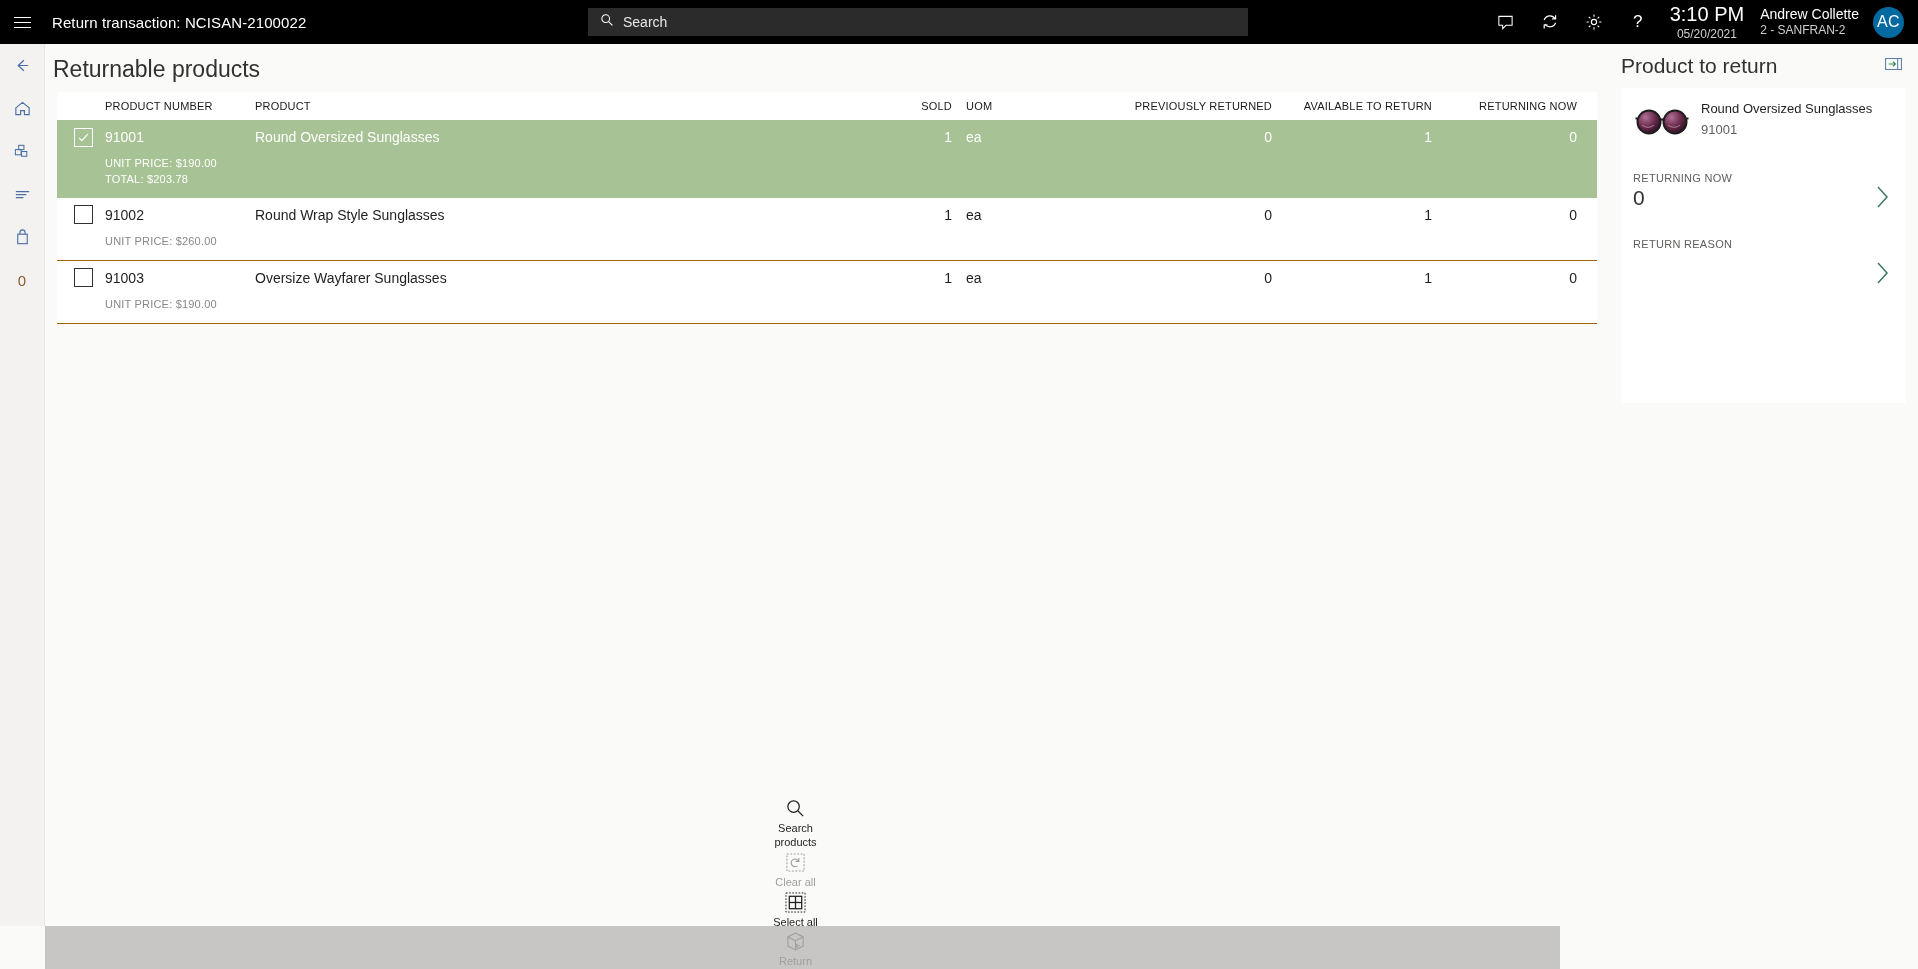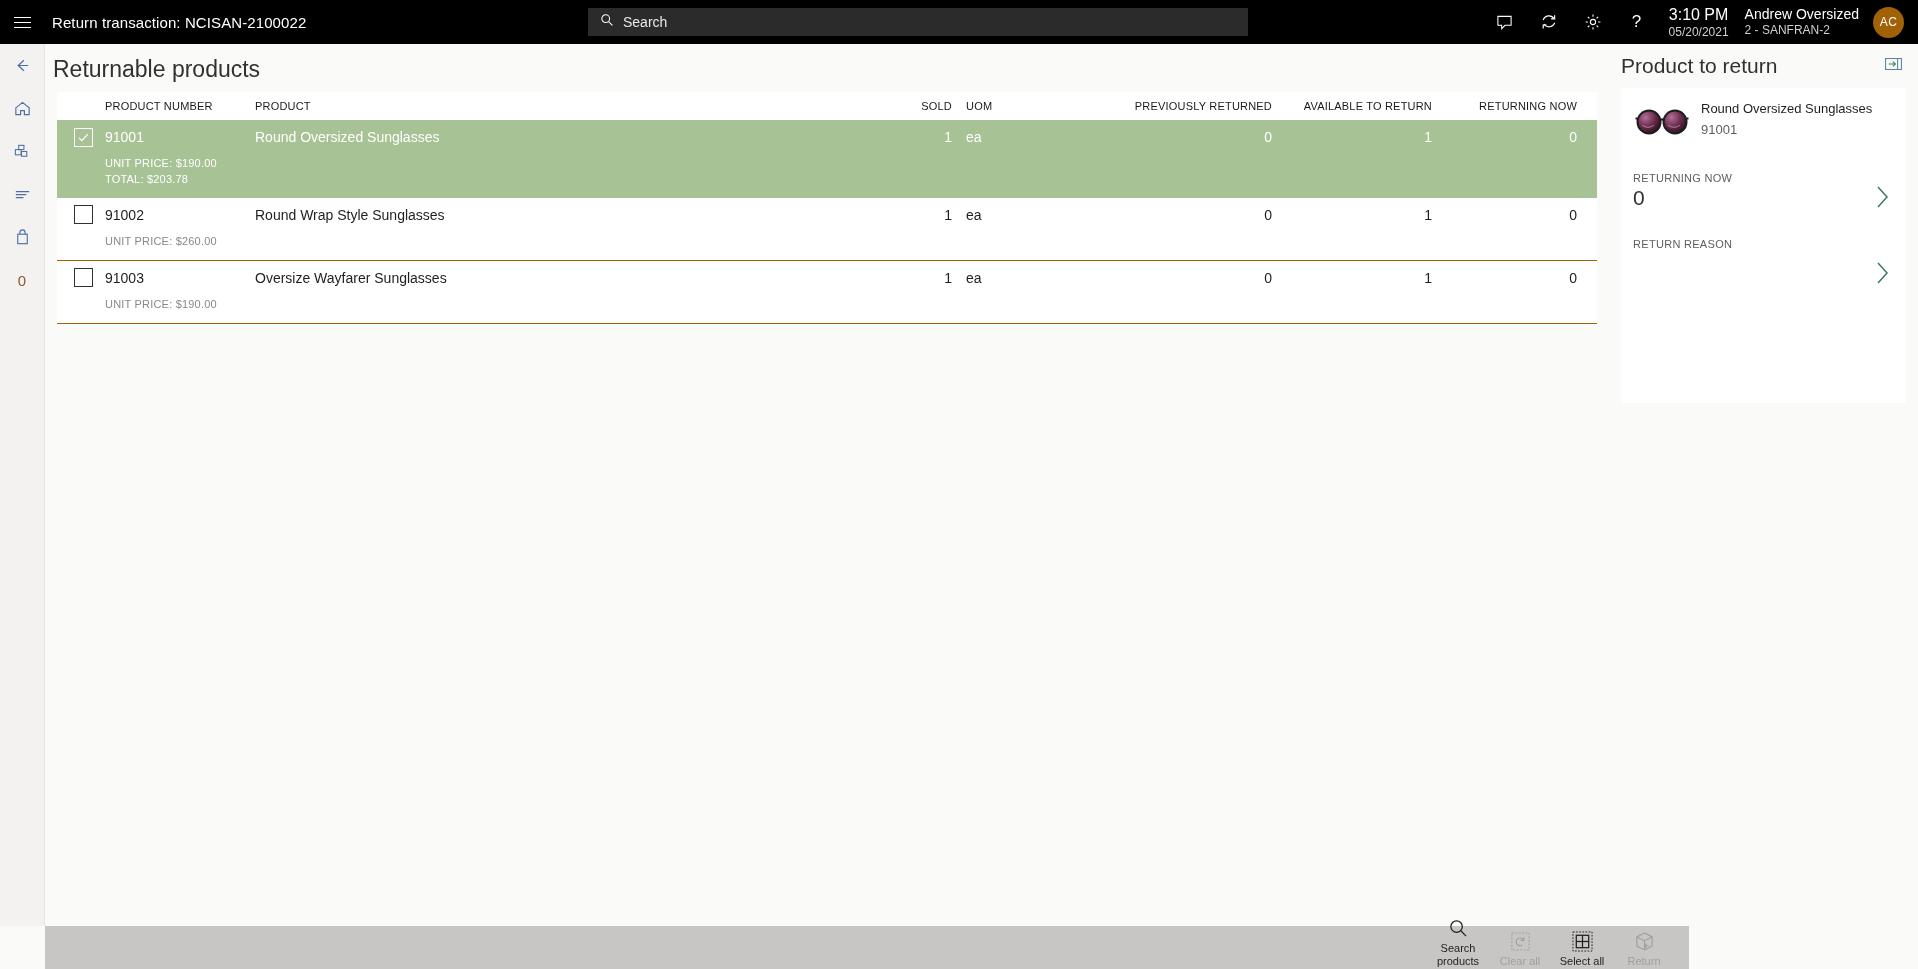--- a/index.html
+++ b/index.html
@@ -36,28 +36,28 @@
     position: absolute; right: 0; top: 0; height: 44px;
     display: flex; align-items: center; gap: 0px;
   }
   .ticon {
     width: 44px; height: 44px; display: flex; align-items: center; justify-content: center;
     cursor: pointer;
   }
   .clockwrap {
     text-align: center; line-height: 1.25; margin: 0 16px 0 10px; white-space: nowrap;
   }
-  .clockwrap .t1 { font-size: 16px; color: #ffffff; }
+  .clockwrap .t1 { font-size: 20px; color: #ffffff; }
   .clockwrap .t2 { font-size: 12px; color: #d0d0d0; }
   .userwrap { text-align: left; line-height: 1.3; margin-right: 14px; white-space: nowrap; }
   .userwrap .u1 { font-size: 14px; color: #ffffff; }
   .userwrap .u2 { font-size: 12px; color: #cfcfcf; }
   .avatar {
-    width: 31px; height: 31px; border-radius: 50%; background: #a16207;
-    color: #ffffff; font-size: 12px; display: flex; align-items: center;
+    width: 31px; height: 31px; border-radius: 50%; background: #0369a1;
+    color: #ffffff; font-size: 16px; display: flex; align-items: center;
     justify-content: center; margin-right: 14px; cursor: pointer; letter-spacing: .3px;
   }
 
   
   .rail {
     position: absolute; left: 0; top: 44px; width: 45px; height: 882px;
     background: #f3f2f1; border-right: 1px solid #e6e4e2;
     display: flex; flex-direction: column; align-items: center;
   }
   .rail-item {
@@ -149,23 +149,23 @@
     font-size: 11px; color: #605e5c; text-transform: uppercase; letter-spacing: .3px;
   }
   .field-value { font-size: 21px; color: #323130; margin-top: 2px; min-height: 26px; }
   .chev {
     position: absolute; right: 16px; top: 12px; cursor: pointer;
   }
   .field.reason .chev { top: 22px; }
 
   
   .bottombar {
-    position: absolute; left: 45px; top: 926px; width: 1644px; height: 43px;
-    background: #c8c6c4; display: flex; align-items: flex-end;
-    justify-content: flex-end; padding-right: 14px; gap: 0px;
+    position: absolute; left: 45px; top: 926px; width: 1515px; height: 43px;
+    background: #c8c6c4; display: flex; align-items: center;
+    justify-content: flex-end; padding-right: 14px; gap: 0px; flex-direction: column;
   }
   .baction {
     width: 62px; display: flex; flex-direction: column; align-items: center;
     justify-content: flex-start; cursor: pointer; color: #201f1e; padding-top: 2px;
   }
   .baction.disabled { color: #a19f9d; cursor: default; }
   .baction .blabel {
     font-size: 11px; text-align: center; line-height: 1.25; margin-top: 3px;
   }
 </style>
@@ -213,21 +213,21 @@
           </svg>
       </div>
       <div class="ticon">
         <span style="font-size:17px;color:#ffffff;">?</span>
       </div>
       <div class="clockwrap">
         <div class="t1">3:10 PM</div>
         <div class="t2">05/20/2021</div>
       </div>
       <div class="userwrap">
-        <div class="u1">Andrew Oversized</div>
+        <div class="u1">Andrew Collette</div>
         <div class="u2">2 - SANFRAN-2</div>
       </div>
       <div class="avatar">AC</div>
     </div>
   </div>
 
   <div class="rail">
     <div class="rail-item">
       <svg width="19" height="19" viewBox="0 0 20 20">
           <path d="M11.5 4.5L5.5 10l6 5.5M5.5 10H16" fill="none" stroke="#4a6fa5" stroke-width="1.3"></path>

